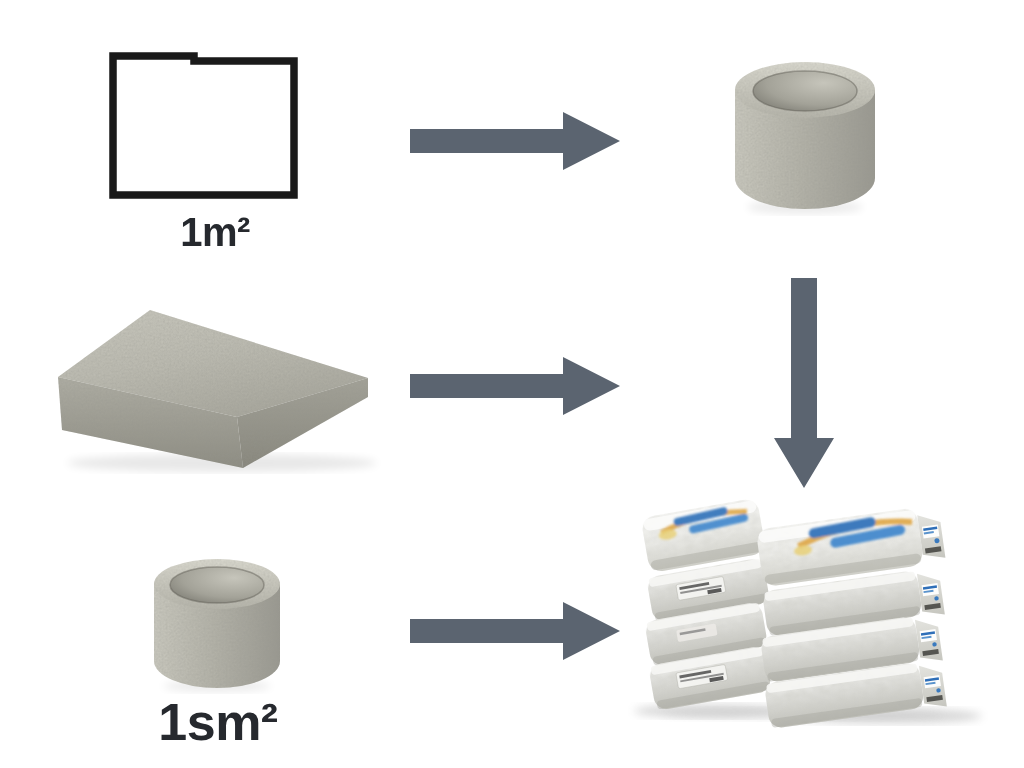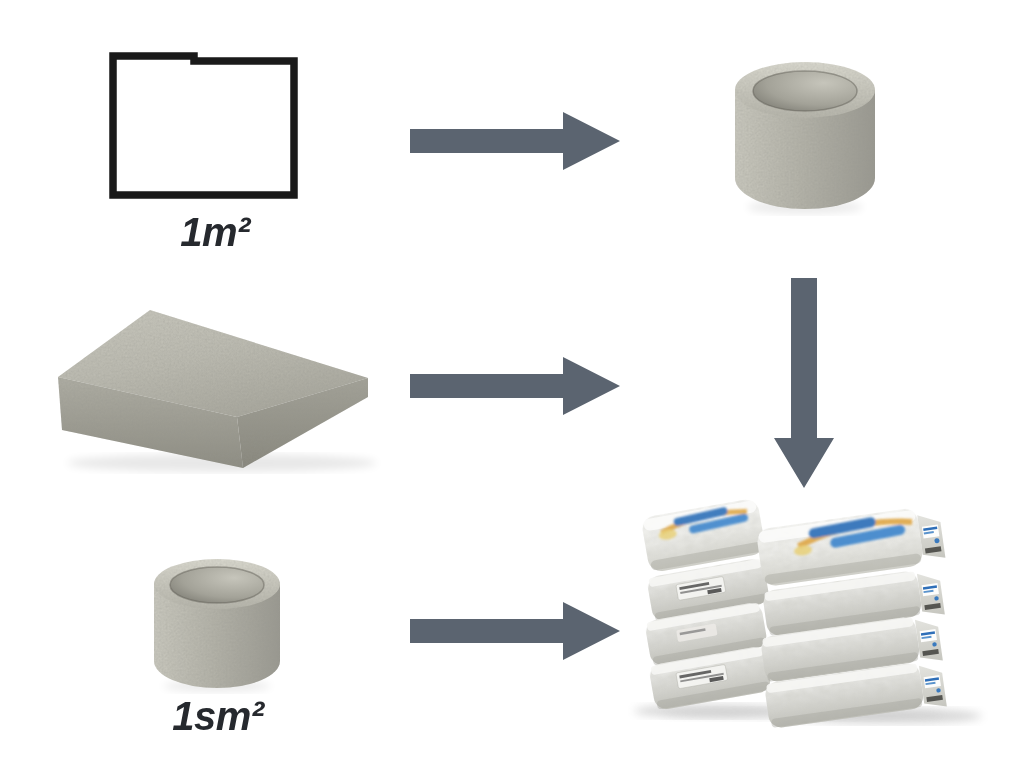--- a/index.html
+++ b/index.html
@@ -1,27 +1,27 @@
 <!DOCTYPE html>
 <html><head>
 <meta charset="utf-8">
 <style>
   html,body{margin:0;padding:0;background:#ffffff;}
   .stage{
     position:relative;width:1024px;height:768px;overflow:hidden;
-    background:#ffffff;font-family:"Liberation Sans", sans-serif;font-style:italic;
+    background:#ffffff;font-family:"Liberation Sans", sans-serif;
   }
   .stage svg.canvas{position:absolute;left:0;top:0;}
   .label{
     position:absolute;text-align:center;font-weight:bold;line-height:1;
     color:#26292e;letter-spacing:-0.5px;
   }
   .label-square{left:115px;top:212px;width:200px;font-size:40px;}
   .label-ring{left:703px;top:217px;width:200px;font-size:37px;}
-  .label-cylinder{left:118px;top:696px;width:200px;font-size:40px;}
+  .label-cylinder{left:118px;top:696px;width:200px;font-size:52px;}
 </style>
 </head>
 <body>
 
 <div class="stage" style="background: rgb(255, 255, 255);">
 
   <svg class="canvas" width="1024" height="768" viewBox="0 0 1024 768">
     <defs>
       <filter id="grain" x="-8%" y="-8%" width="116%" height="116%">
         <feTurbulence type="fractalNoise" baseFrequency="0.5" numOctaves="3" seed="11" stitchTiles="stitch"></feTurbulence>

